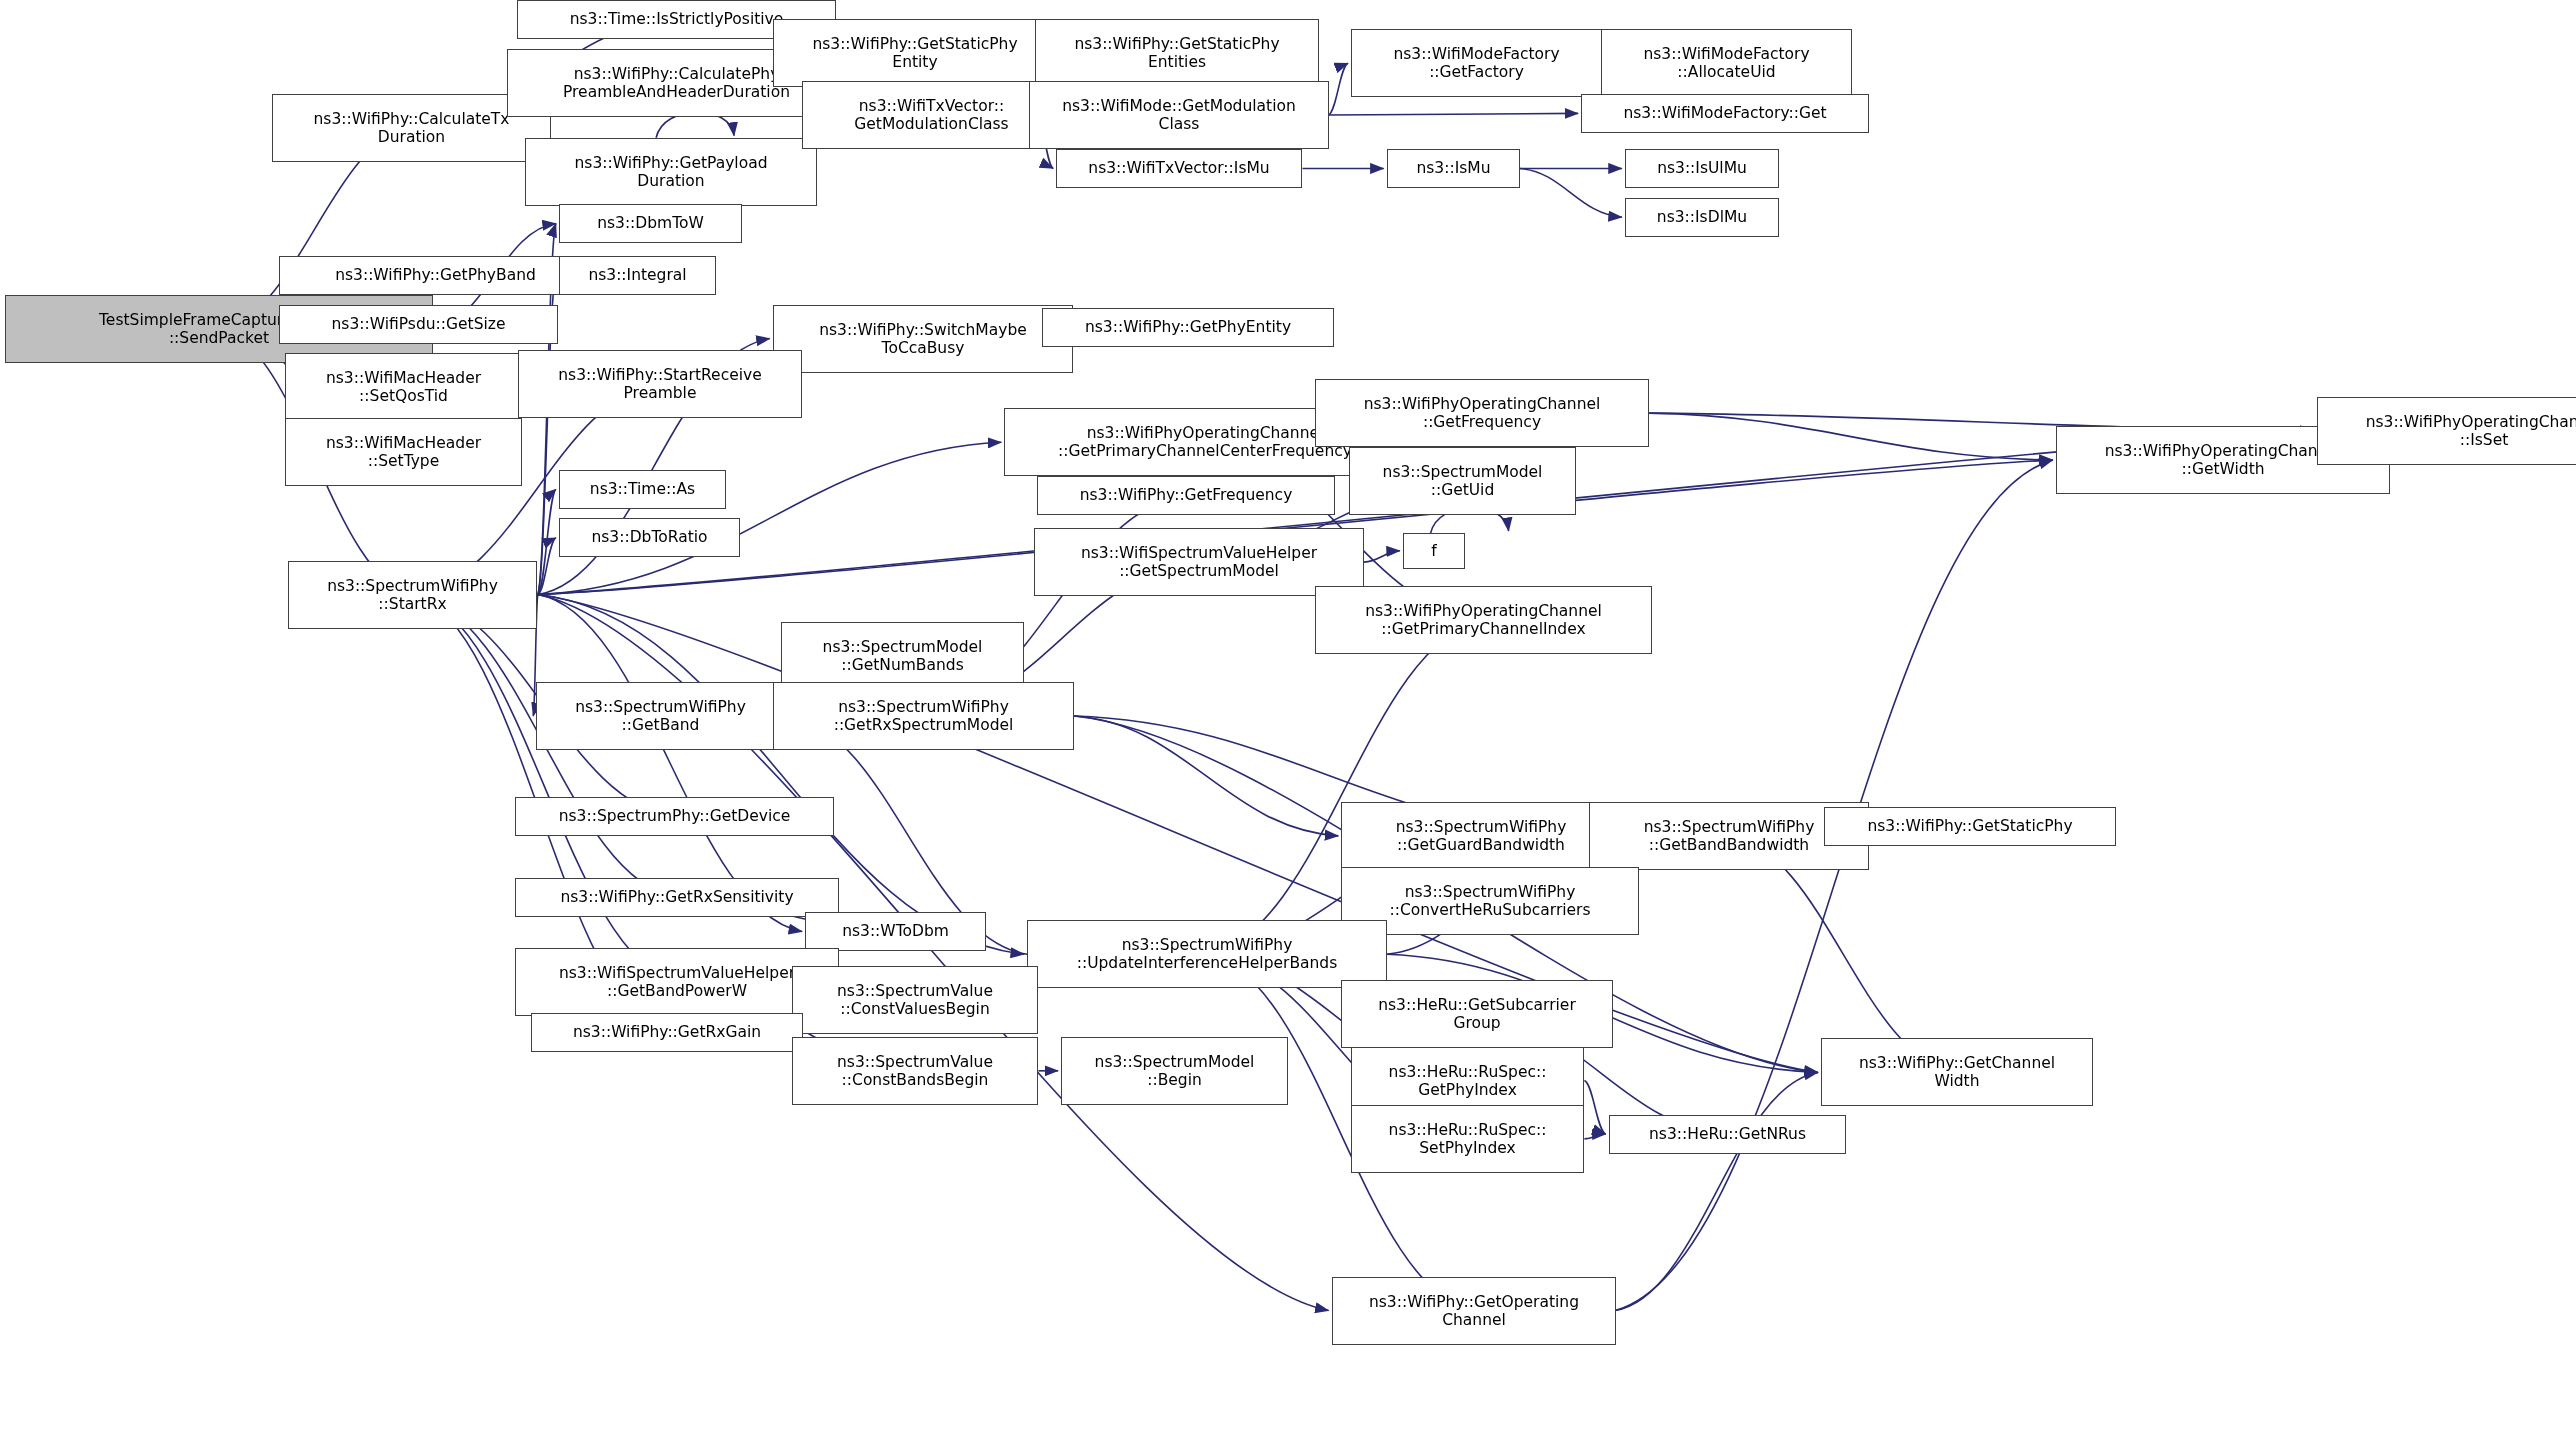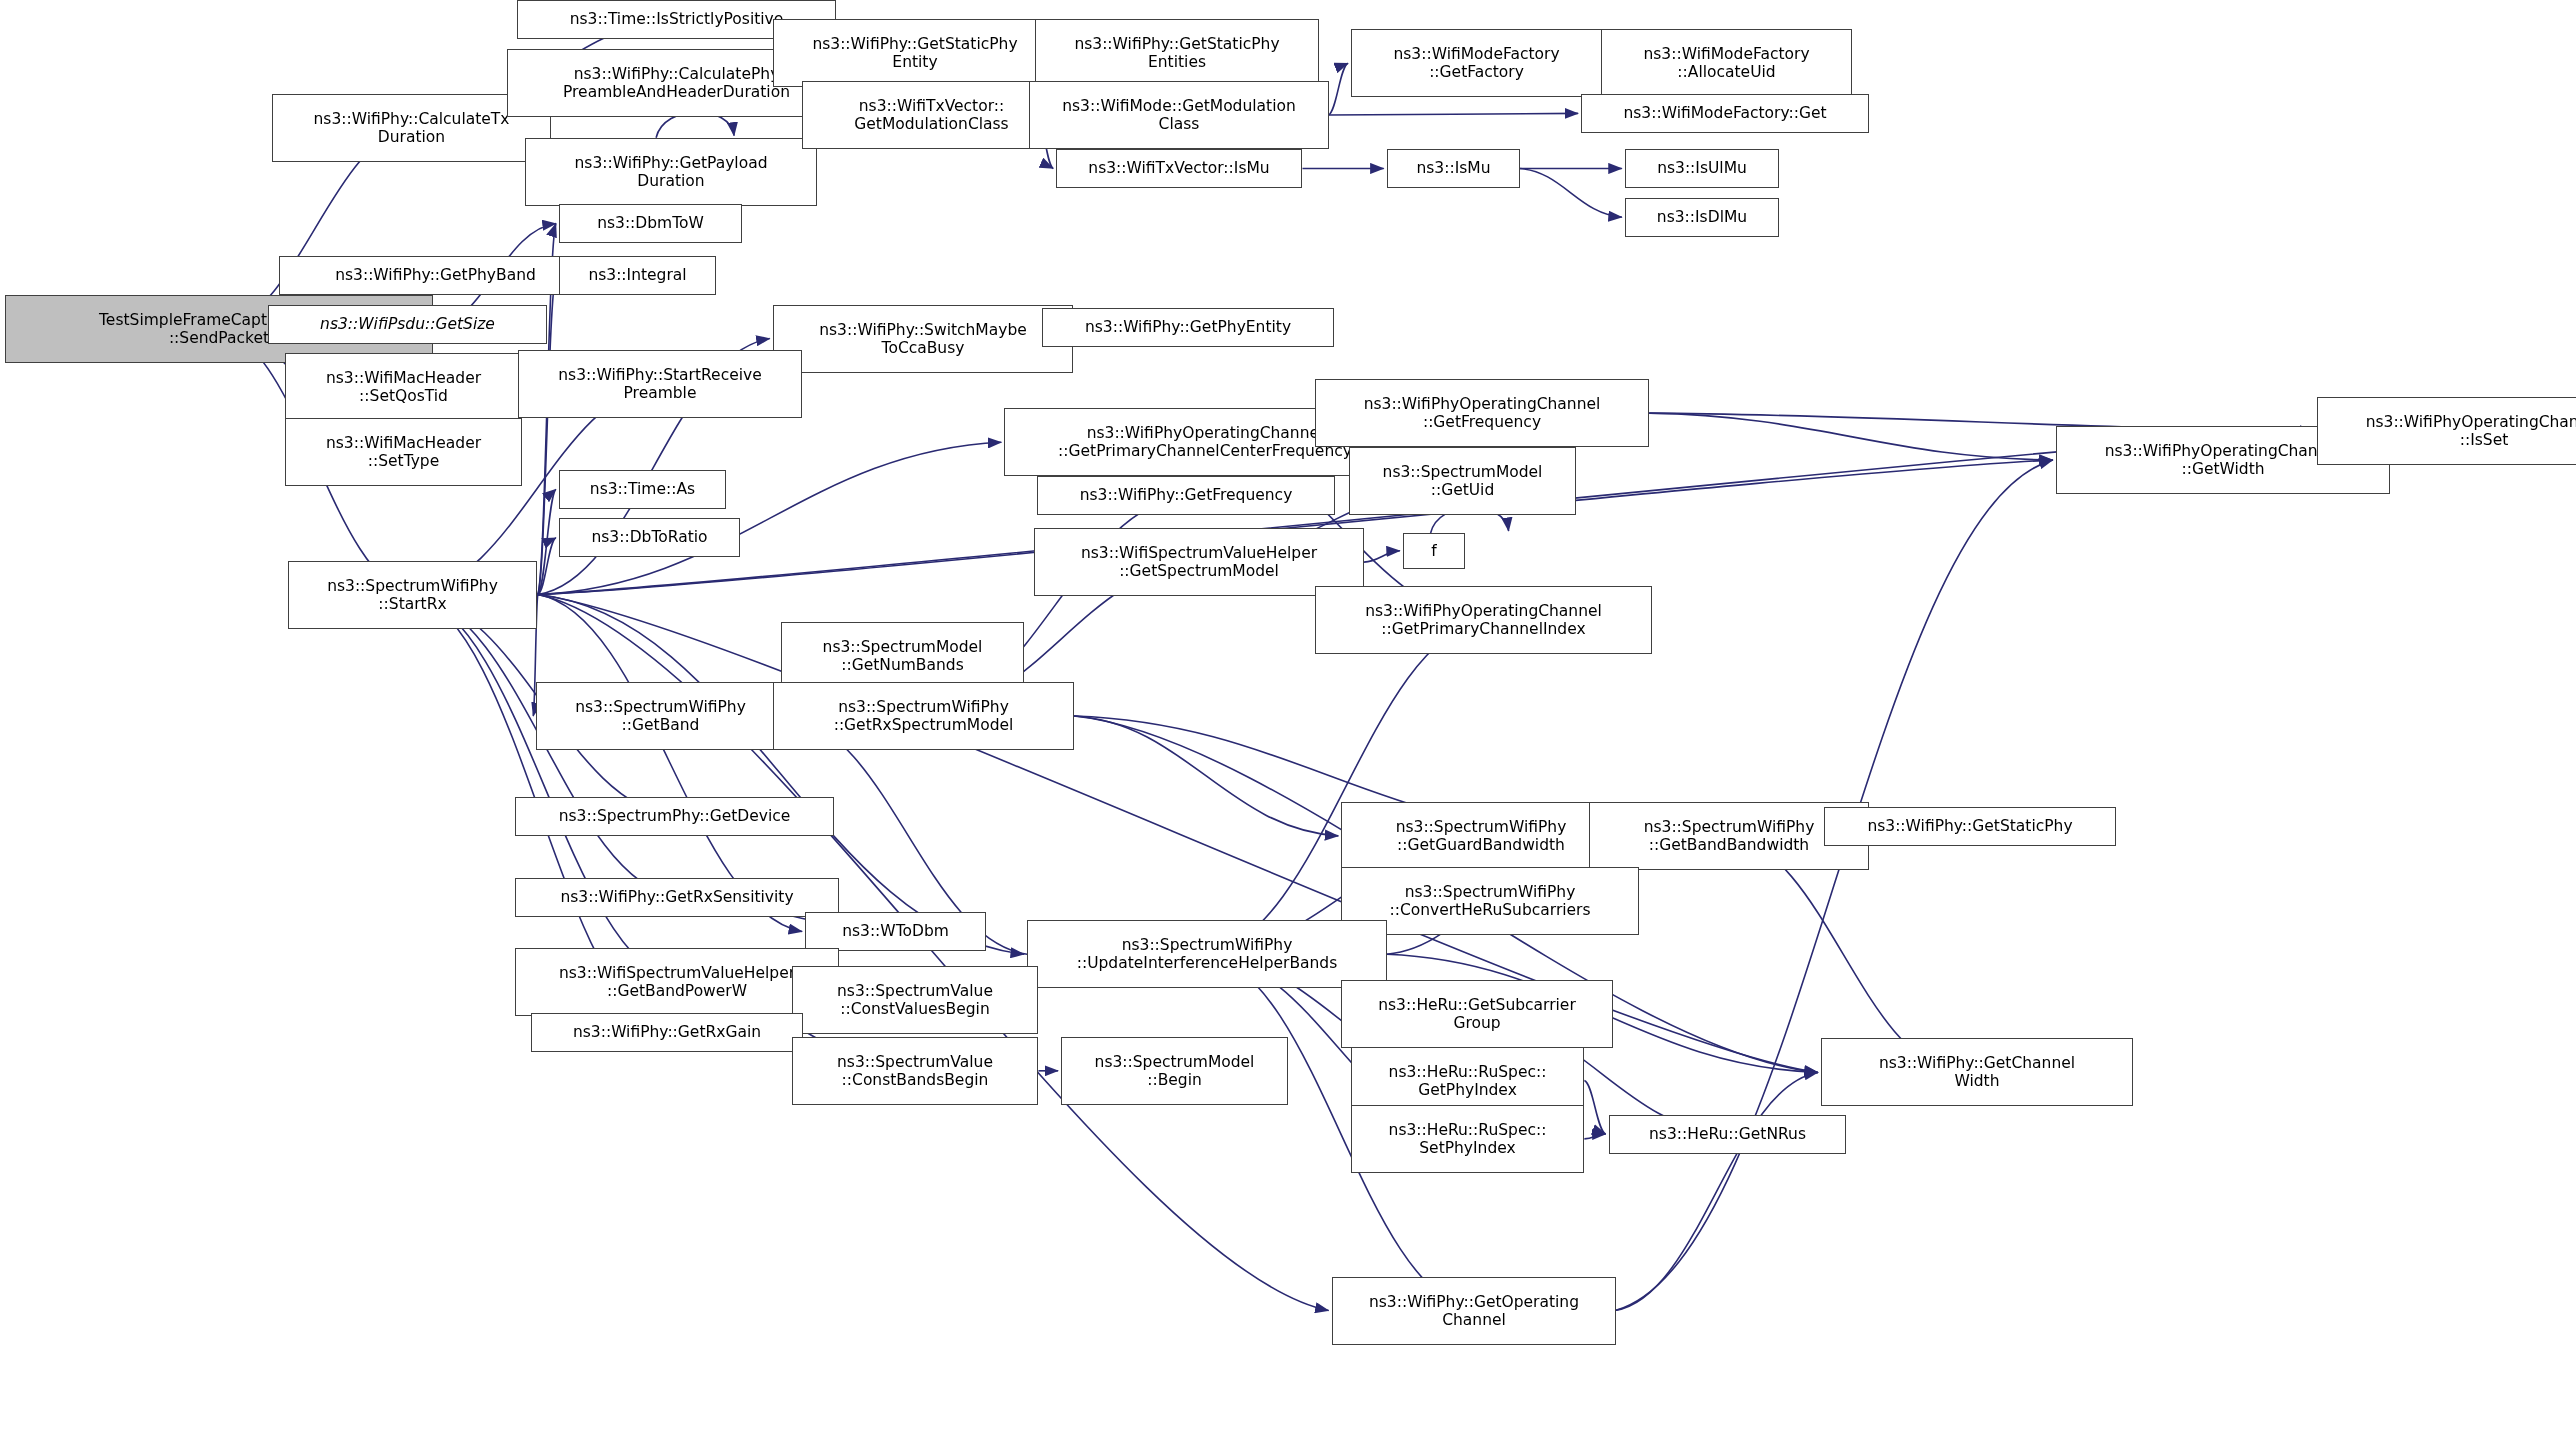--- a/index.html
+++ b/index.html
@@ -130,21 +130,21 @@
 ::GetFactory</div>
       <div class="node" style="left: 1387px; top: 149px; width: 133px; height: 39px;">ns3::IsMu</div>
       <div class="node" style="left: 1601px; top: 29px; width: 251px; height: 68px;">ns3::WifiModeFactory
 ::AllocateUid</div>
       <div class="node" style="left: 1581px; top: 94px; width: 288px; height: 39px;">ns3::WifiModeFactory::Get</div>
       <div class="node" style="left: 1625px; top: 149px; width: 154px; height: 39px;">ns3::IsUlMu</div>
       <div class="node" style="left: 1625px; top: 198px; width: 154px; height: 39px;">ns3::IsDlMu</div>
       <div class="node" style="left: 559px; top: 204px; width: 183px; height: 39px;">ns3::DbmToW</div>
       <div class="node" style="left: 279px; top: 256px; width: 296px; height: 39px; padding-left: 21px;">ns3::WifiPhy::GetPhyBand</div>
       <div class="node" style="left: 559px; top: 256px; width: 157px; height: 39px;">ns3::Integral</div>
-      <div class="node" style="left: 268px; top: 305px; width: 279px; height: 39px; font-style: italic;">ns3::WifiPsdu::GetSize</div>
+      <div class="node" style="left: 279px; top: 305px; width: 279px; height: 39px;">ns3::WifiPsdu::GetSize</div>
       <div class="node" style="left: 773px; top: 305px; width: 300px; height: 68px;">ns3::WifiPhy::SwitchMaybe
 ToCcaBusy</div>
       <div class="node" style="left: 1042px; top: 308px; width: 292px; height: 39px;">ns3::WifiPhy::GetPhyEntity</div>
       <div class="node" style="left: 285px; top: 353px; width: 237px; height: 68px;">ns3::WifiMacHeader
 ::SetQosTid</div>
       <div class="node" style="left: 518px; top: 350px; width: 284px; height: 68px;">ns3::WifiPhy::StartReceive
 Preamble</div>
       <div class="node" style="left: 285px; top: 418px; width: 237px; height: 68px;">ns3::WifiMacHeader
 ::SetType</div>
       <div class="node" style="left: 559px; top: 470px; width: 167px; height: 39px;">ns3::Time::As</div>
@@ -182,21 +182,21 @@
       <div class="node" style="left: 515px; top: 878px; width: 324px; height: 39px;">ns3::WifiPhy::GetRxSensitivity</div>
       <div class="node" style="left: 1341px; top: 867px; width: 298px; height: 68px;">ns3::SpectrumWifiPhy
 ::ConvertHeRuSubcarriers</div>
       <div class="node" style="left: 805px; top: 912px; width: 181px; height: 39px;">ns3::WToDbm</div>
       <div class="node" style="left: 515px; top: 948px; width: 324px; height: 68px;">ns3::WifiSpectrumValueHelper
 ::GetBandPowerW</div>
       <div class="node" style="left: 1027px; top: 920px; width: 360px; height: 68px;">ns3::SpectrumWifiPhy
 ::UpdateInterferenceHelperBands</div>
       <div class="node" style="left: 792px; top: 966px; width: 246px; height: 68px;">ns3::SpectrumValue
 ::ConstValuesBegin</div>
-      <div class="node" style="left: 1821px; top: 1038px; width: 312px; height: 68px;">ns3::WifiPhy::GetChannel
+      <div class="node" style="left: 1821px; top: 1038px; width: 272px; height: 68px;">ns3::WifiPhy::GetChannel
 Width</div>
       <div class="node" style="left: 1341px; top: 980px; width: 272px; height: 68px;">ns3::HeRu::GetSubcarrier
 Group</div>
       <div class="node" style="left: 531px; top: 1013px; width: 272px; height: 39px;">ns3::WifiPhy::GetRxGain</div>
       <div class="node" style="left: 792px; top: 1037px; width: 246px; height: 68px;">ns3::SpectrumValue
 ::ConstBandsBegin</div>
       <div class="node" style="left: 1061px; top: 1037px; width: 227px; height: 68px;">ns3::SpectrumModel
 ::Begin</div>
       <div class="node" style="left: 1351px; top: 1047px; width: 233px; height: 68px;">ns3::HeRu::RuSpec::
 GetPhyIndex</div>

